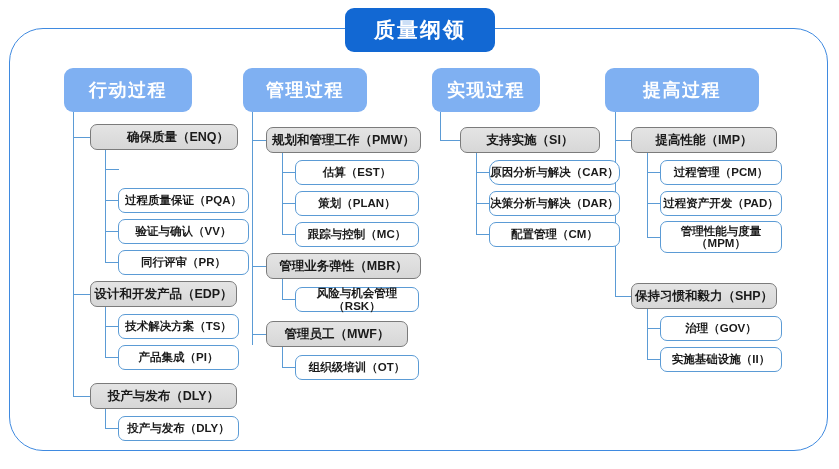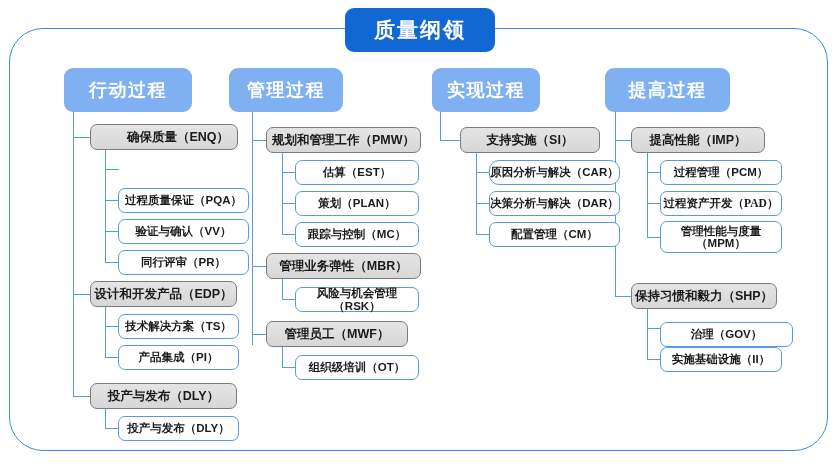--- a/index.html
+++ b/index.html
@@ -106,21 +106,21 @@
   <div class="wbox" style="left:118px;top:314px;width:121px;">技术解决方案（TS）</div>
   <div class="ln h" style="left:105px;top:357px;width:14px;"></div>
   <div class="wbox" style="left:118px;top:345px;width:121px;">产品集成（PI）</div>
 
   <div class="ln h" style="left:73px;top:396px;width:18px;"></div>
   <div class="gbox" style="left:90px;top:383px;width:147px;">投产与发布（DLY）</div>
   <div class="ln v" style="left:105px;top:409px;height:19px;"></div>
   <div class="ln h" style="left:105px;top:428px;width:14px;"></div>
   <div class="wbox" style="left:118px;top:416px;width:121px;">投产与发布（DLY）</div>
 
-  <div class="col-head" style="left:229px;top:68px;width:114px;">管理过程</div>
+  <div class="col-head" style="left:243px;top:68px;width:124px;">管理过程</div>
 
   <div class="ln v" style="left:252px;top:112px;height:233px;"></div>
 
   <div class="ln h" style="left:252px;top:140px;width:16px;"></div>
   <div class="gbox" style="left:266px;top:127px;width:155px;">规划和管理工作（PMW）</div>
   <div class="ln v" style="left:282px;top:153px;height:81px;"></div>
   <div class="ln h" style="left:282px;top:172px;width:14px;"></div>
   <div class="wbox" style="left:295px;top:160px;width:124px;">估算（EST）</div>
   <div class="ln h" style="left:282px;top:203px;width:14px;"></div>
   <div class="wbox" style="left:295px;top:191px;width:124px;">策划（PLAN）</div>
@@ -145,35 +145,35 @@
   <div class="ln h" style="left:440px;top:140px;width:22px;"></div>
   <div class="gbox" style="left:460px;top:127px;width:140px;">支持实施（SI）</div>
   <div class="ln v" style="left:476px;top:153px;height:81px;"></div>
   <div class="ln h" style="left:476px;top:172px;width:14px;"></div>
   <div class="wbox" style="left:489px;top:160px;width:131px;border-radius:10px;">原因分析与解决（CAR）</div>
   <div class="ln h" style="left:476px;top:203px;width:14px;"></div>
   <div class="wbox" style="left:489px;top:191px;width:131px;">决策分析与解决（DAR）</div>
   <div class="ln h" style="left:476px;top:234px;width:14px;"></div>
   <div class="wbox" style="left:489px;top:222px;width:131px;">配置管理（CM）</div>
 
-  <div class="col-head" style="left:605px;top:68px;width:125px;">提高过程</div>
+  <div class="col-head" style="left:605px;top:68px;width:154px;">提高过程</div>
 
   <div class="ln v" style="left:615px;top:112px;height:185px;"></div>
 
   <div class="ln h" style="left:615px;top:140px;width:18px;"></div>
-  <div class="gbox" style="left:631px;top:127px;width:134px;">提高性能（IMP）</div>
+  <div class="gbox" style="left:631px;top:127px;width:146px;">提高性能（IMP）</div>
   <div class="ln v" style="left:647px;top:153px;height:84px;"></div>
   <div class="ln h" style="left:647px;top:172px;width:14px;"></div>
   <div class="wbox" style="left:660px;top:160px;width:122px;">过程管理（PCM）</div>
   <div class="ln h" style="left:647px;top:203px;width:14px;"></div>
-  <div class="wbox" style="left:660px;top:191px;width:122px;font-family:Liberation Serif, serif;">过程资产开发（PAD）</div>
+  <div class="wbox" style="left:660px;top:191px;width:122px;">过程资产开发（PAD）</div>
   <div class="ln h" style="left:647px;top:237px;width:14px;"></div>
   <div class="wbox two-line" style="left:660px;top:221px;width:122px;">管理性能与度量<br>（MPM）</div>
 
   <div class="ln h" style="left:615px;top:296px;width:18px;"></div>
   <div class="gbox" style="left:631px;top:283px;width:146px;text-align:right;">保持习惯和毅力（SHP）</div>
   <div class="ln v" style="left:647px;top:309px;height:50px;"></div>
   <div class="ln h" style="left:647px;top:328px;width:14px;"></div>
-  <div class="wbox" style="left:660px;top:316px;width:133px;margin-top:6px;">治理（GOV）</div>
+  <div class="wbox" style="left:660px;top:316px;width:122px;">治理（GOV）</div>
   <div class="ln h" style="left:647px;top:359px;width:14px;"></div>
   <div class="wbox" style="left:660px;top:347px;width:122px;">实施基础设施（II）</div>
 
 </div>
 
 </body></html>

